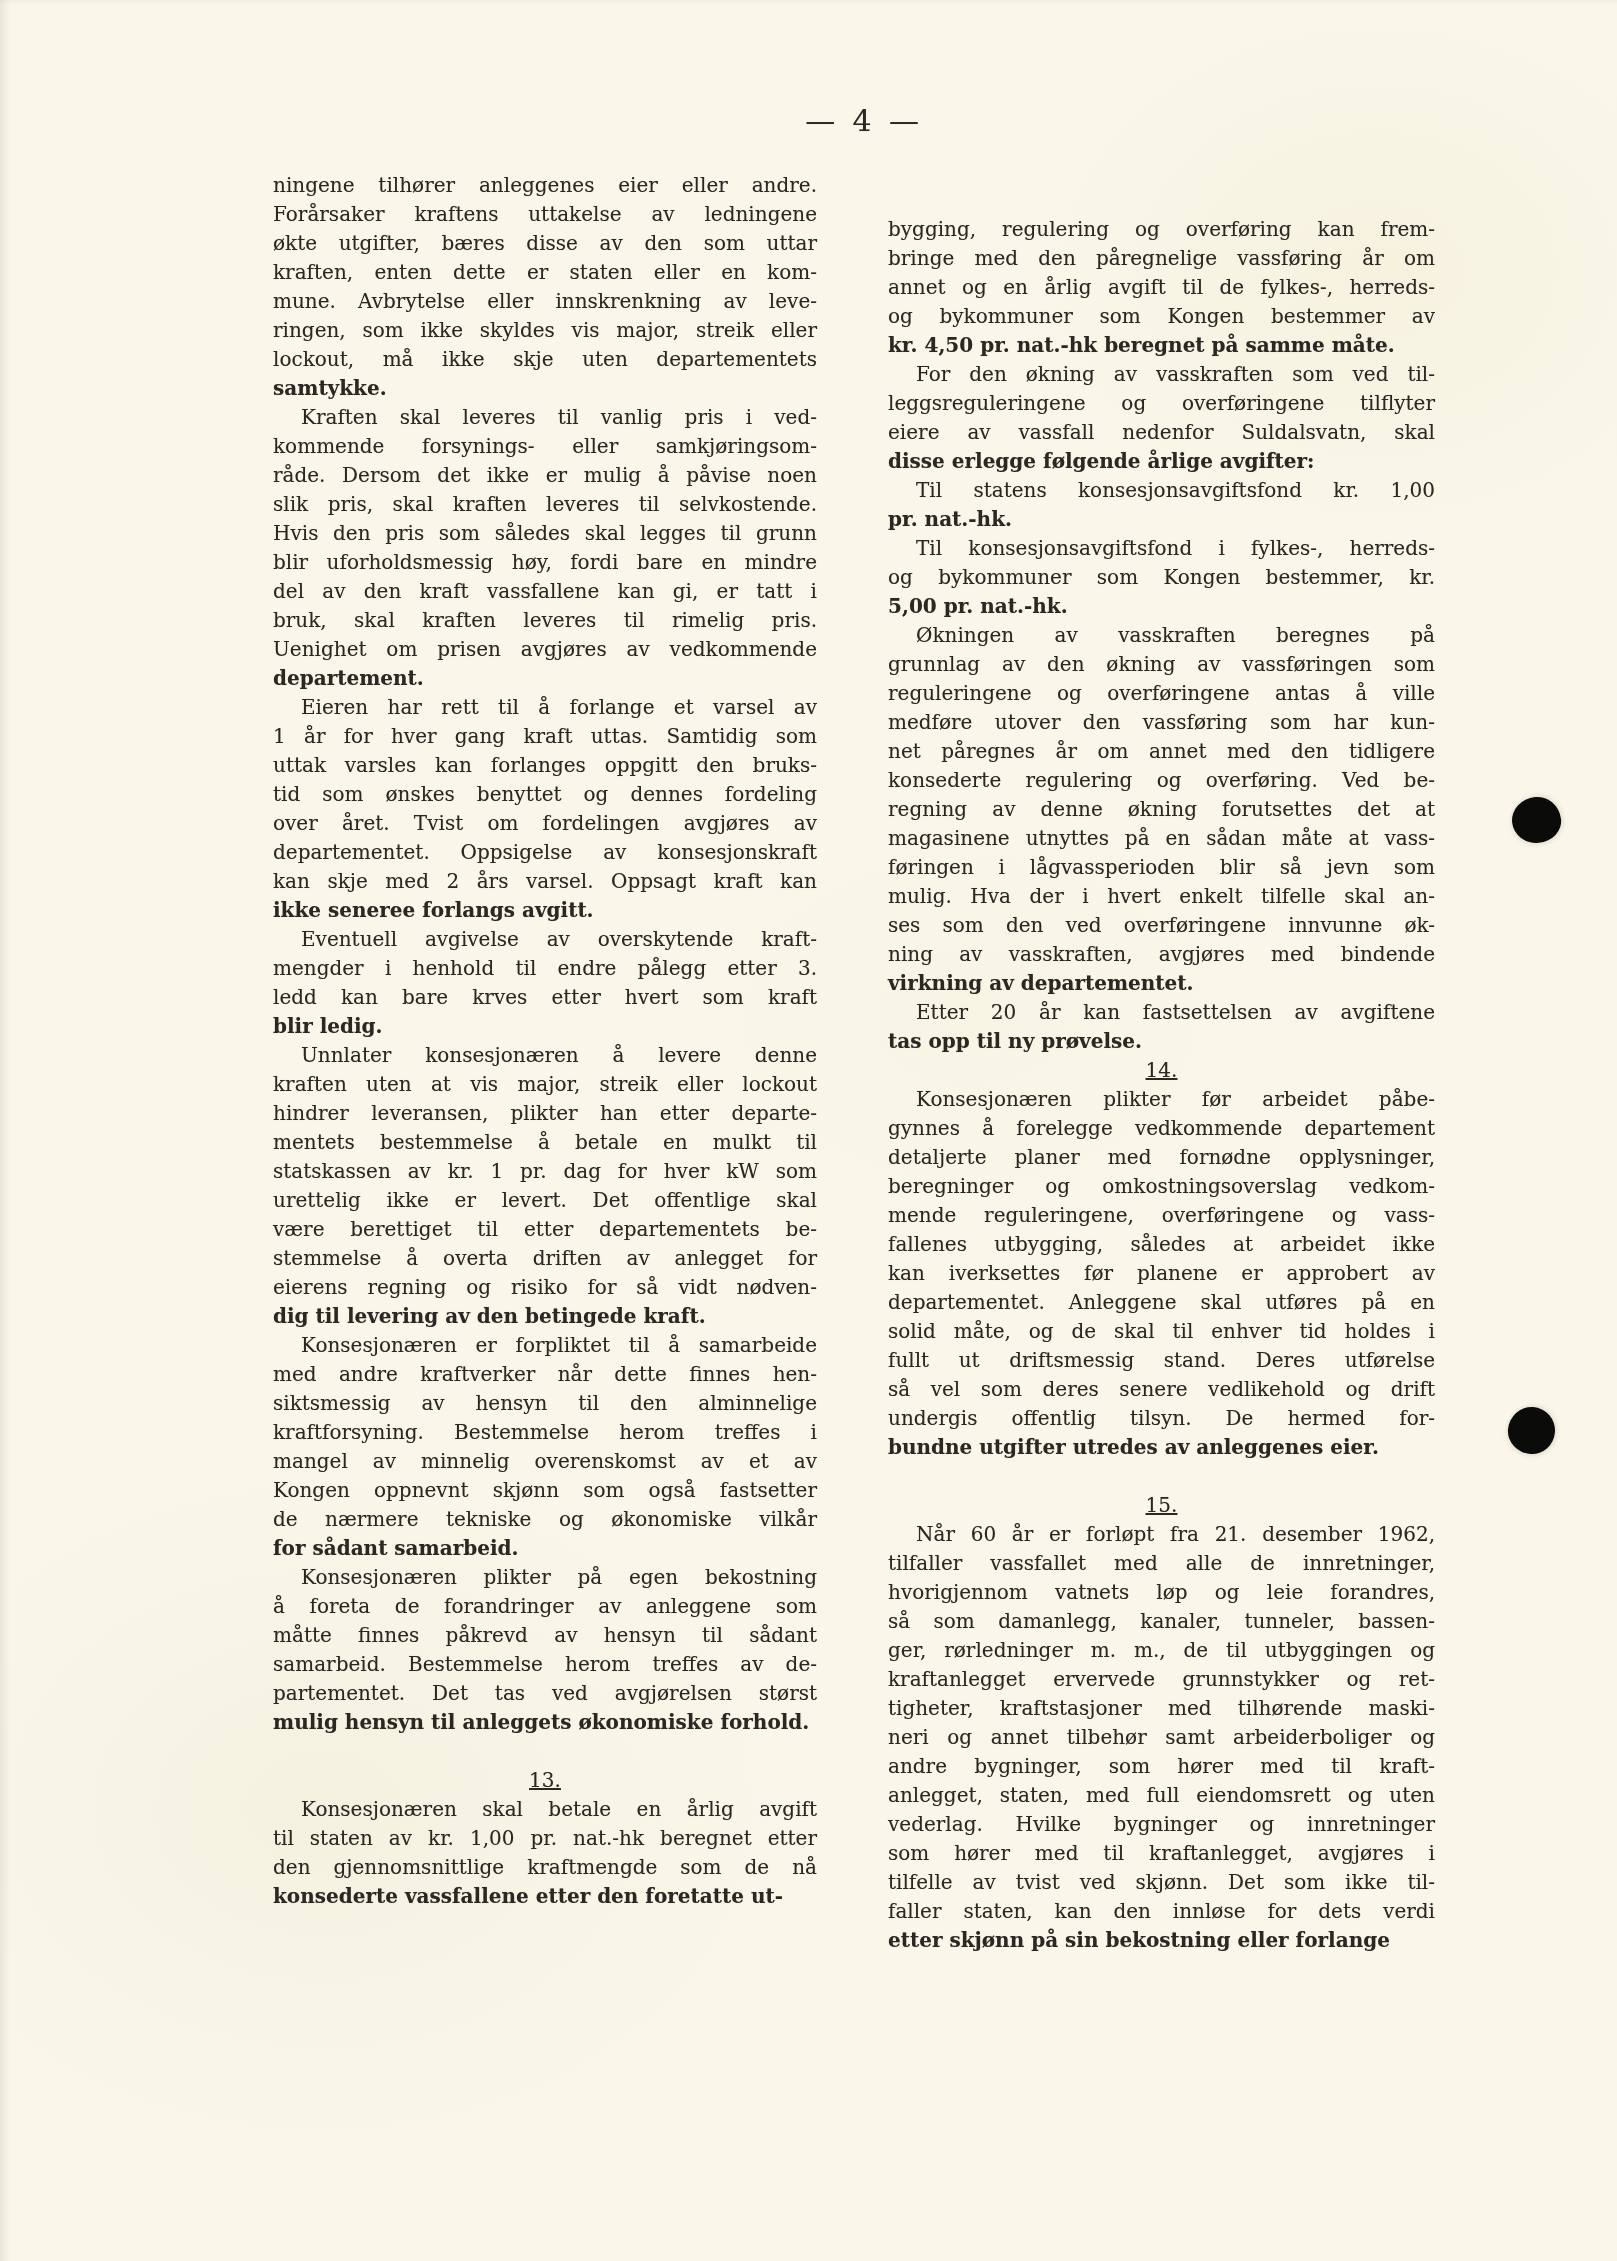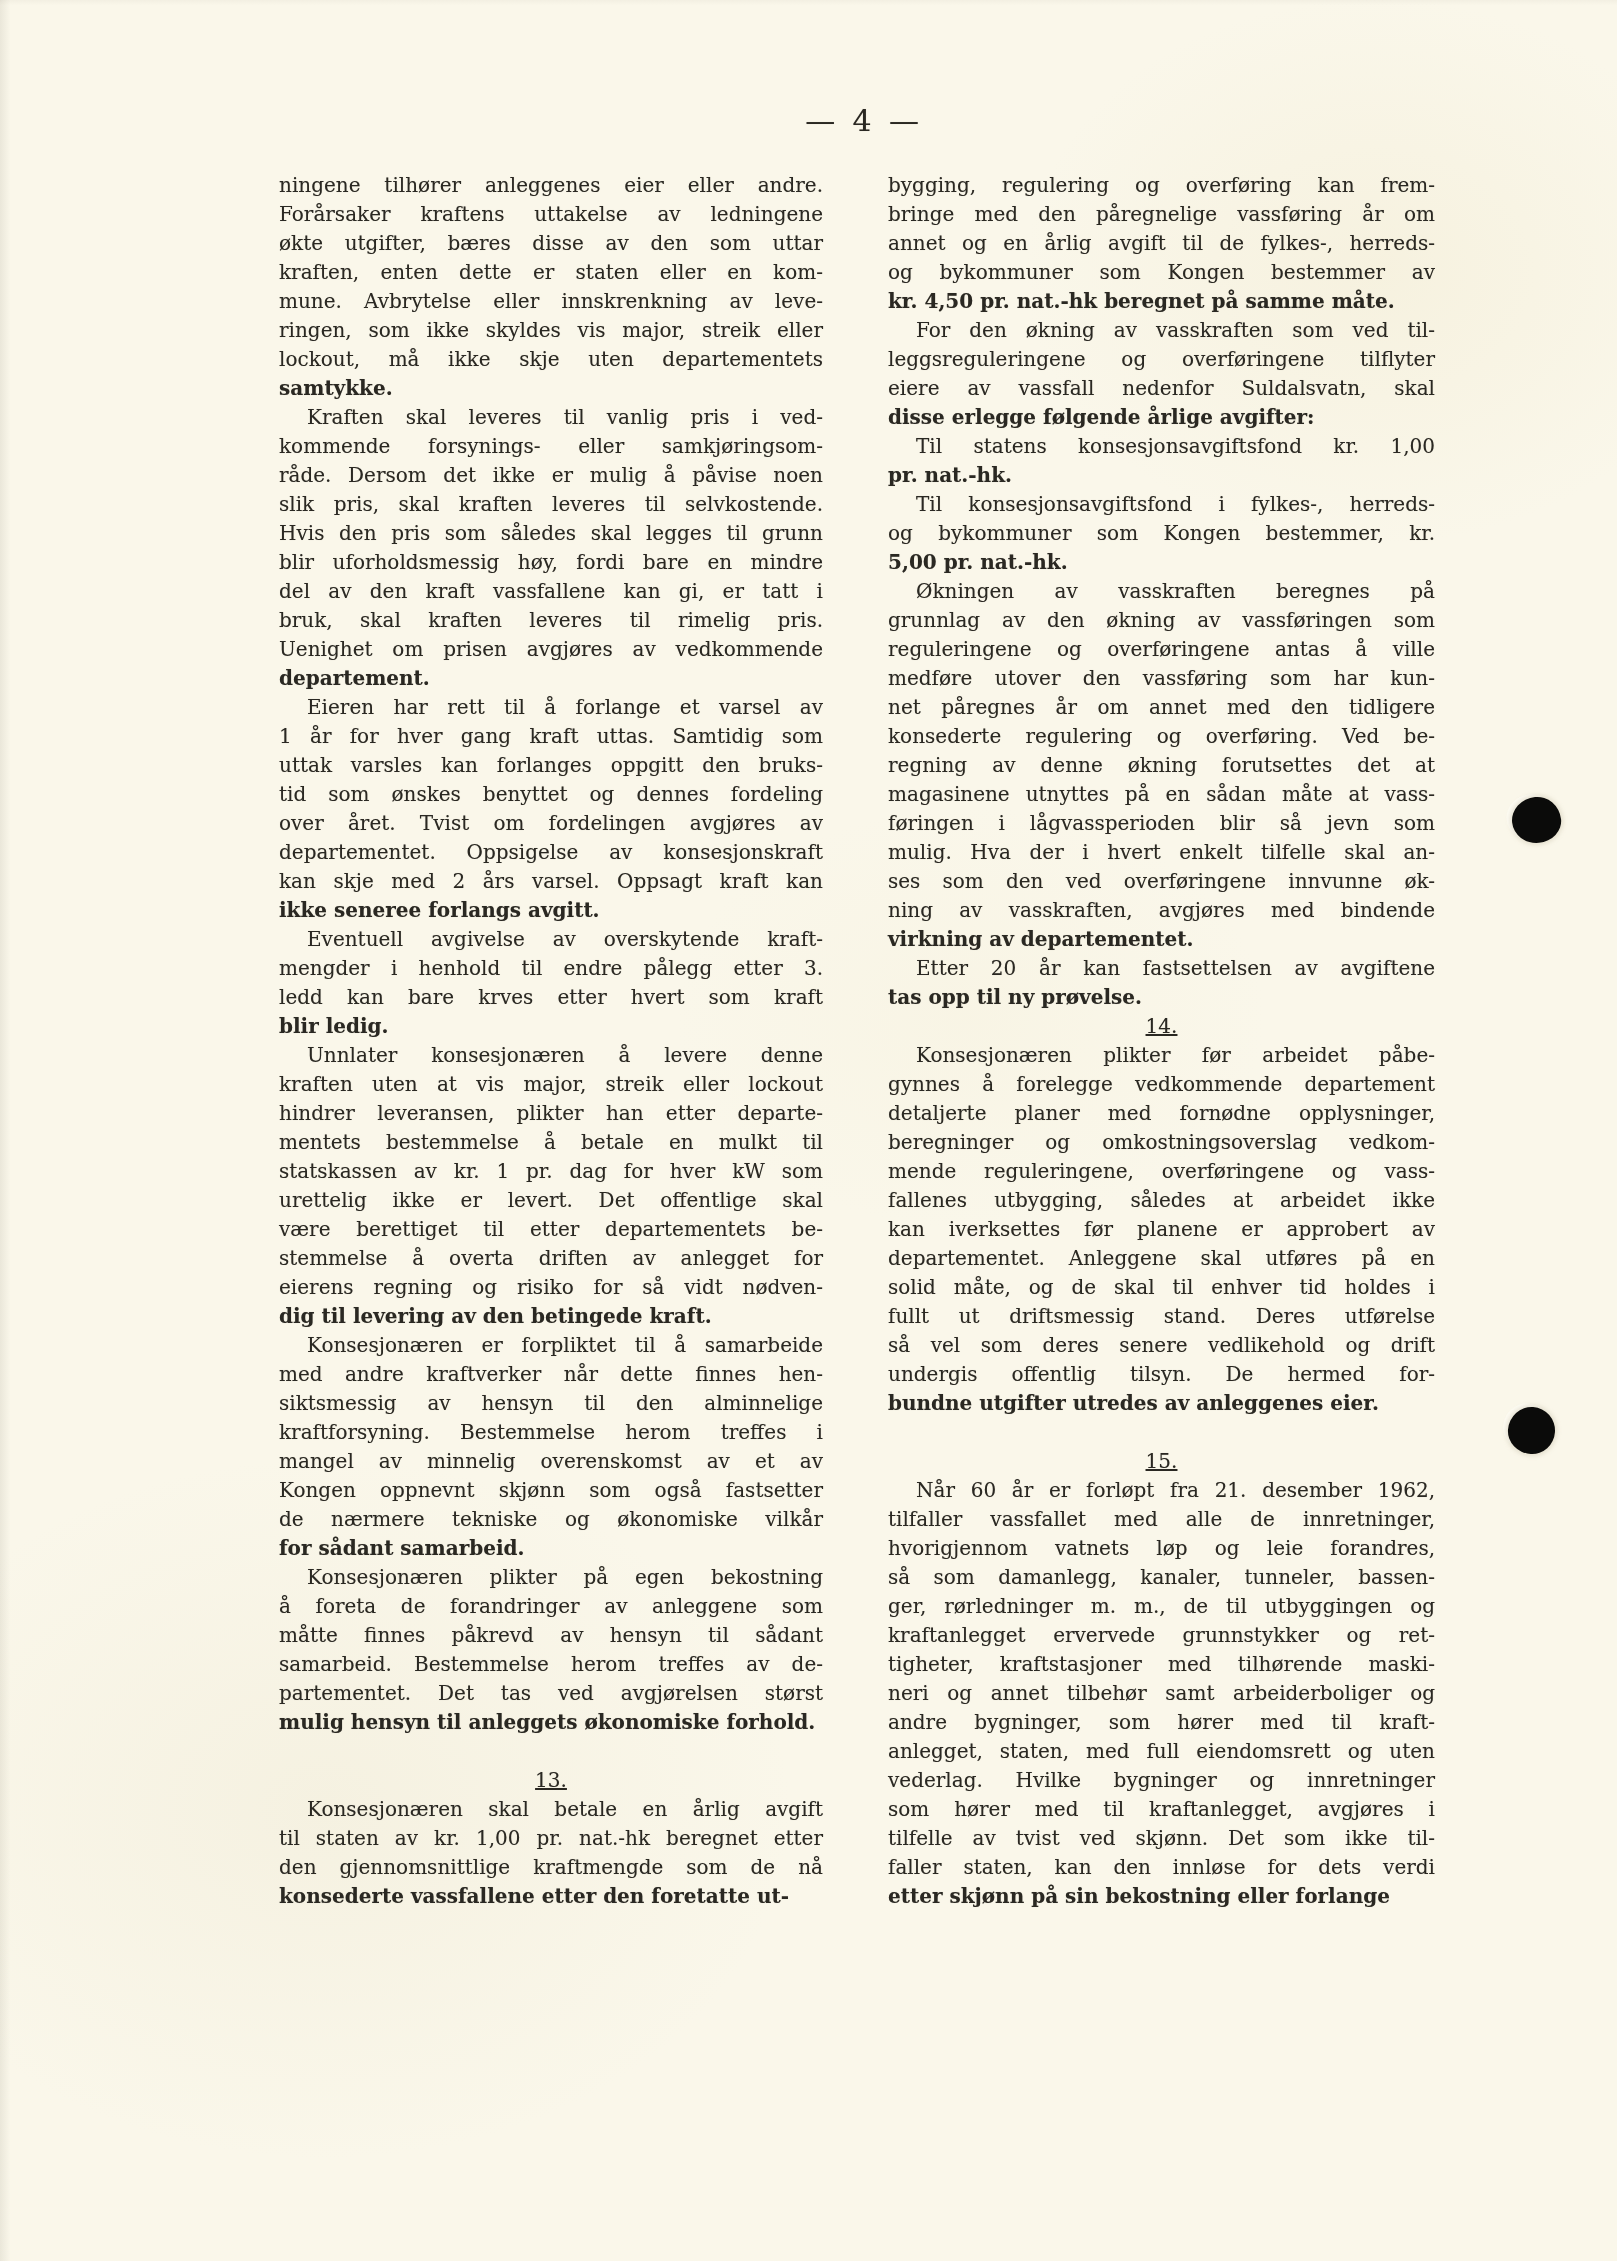--- a/index.html
+++ b/index.html
@@ -34,22 +34,22 @@
     text-shadow: 0 0 0.7px rgba(42,40,34,0.35);
   }
   .column {
     position: absolute;
     top: 171px;
     font-size: 20px;
     line-height: 29px;
     color: #2a2822;
     text-shadow: 0 0 0.7px rgba(42,40,34,0.3);
   }
-  .column.left  { left: 279px;  width: 544px; }
-  .column.right { left: 888px; width: 547px; }
+  .column.left  { left: 273px;  width: 544px; }
+  .column.right { left: 888px; width: 547px; margin-top: 44px; }
   .line {
     text-align: justify;
     text-align-last: justify;
     text-justify: inter-word;
     min-height: 29px;
   }
   .line.last { text-align-last: left; font-weight: bold; }
   .line.indent { padding-left: 28px; }
   .line.heading {
     text-align: center;

